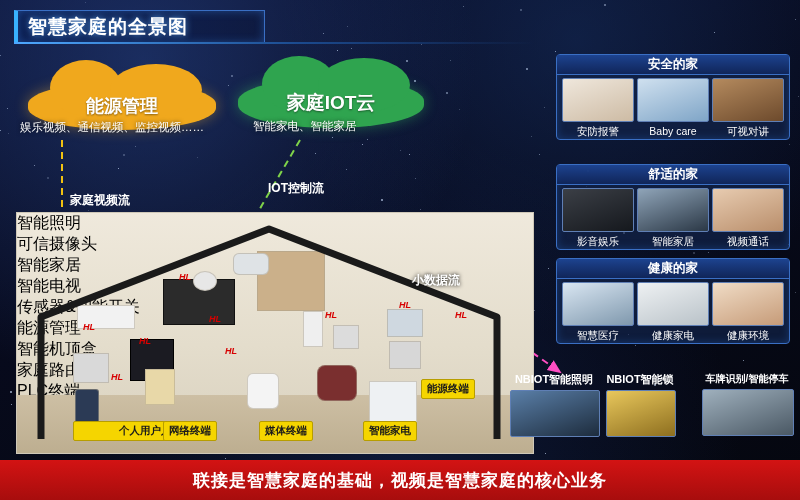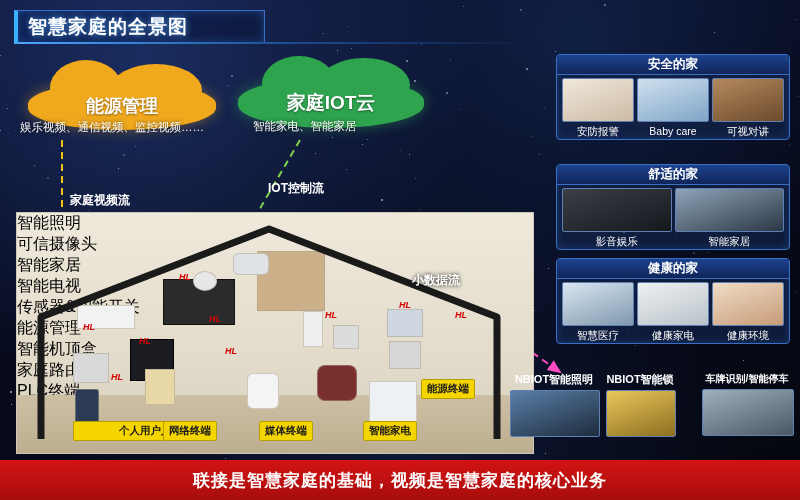--- a/index.html
+++ b/index.html
@@ -411,20 +411,24 @@
     <div class="card-title">舒适的家</div>
     <div class="thumbs">
       <div class="thumb">
         <div class="img" style="background:linear-gradient(160deg,#3b3f46,#15181d);"></div>
         <div class="cap">影音娱乐</div>
       </div>
       <div class="thumb">
         <div class="img" style="background:linear-gradient(160deg,#8fa4b8,#2b3846);"></div>
         <div class="cap">智能家居</div>
       </div>
+      <div class="thumb">
+        <div class="img" style="background:linear-gradient(160deg,#e7cbb0,#b98e6b);"></div>
+        <div class="cap">视频通话</div>
+      </div>
     </div>
   </div>
 
   <div class="card" style="left:556px;top:258px;width:232px;height:84px;">
     <div class="card-title">健康的家</div>
     <div class="thumbs">
       <div class="thumb">
         <div class="img" style="background:linear-gradient(160deg,#d9e6f2,#7f98ad);"></div>
         <div class="cap">智慧医疗</div>
       </div>

